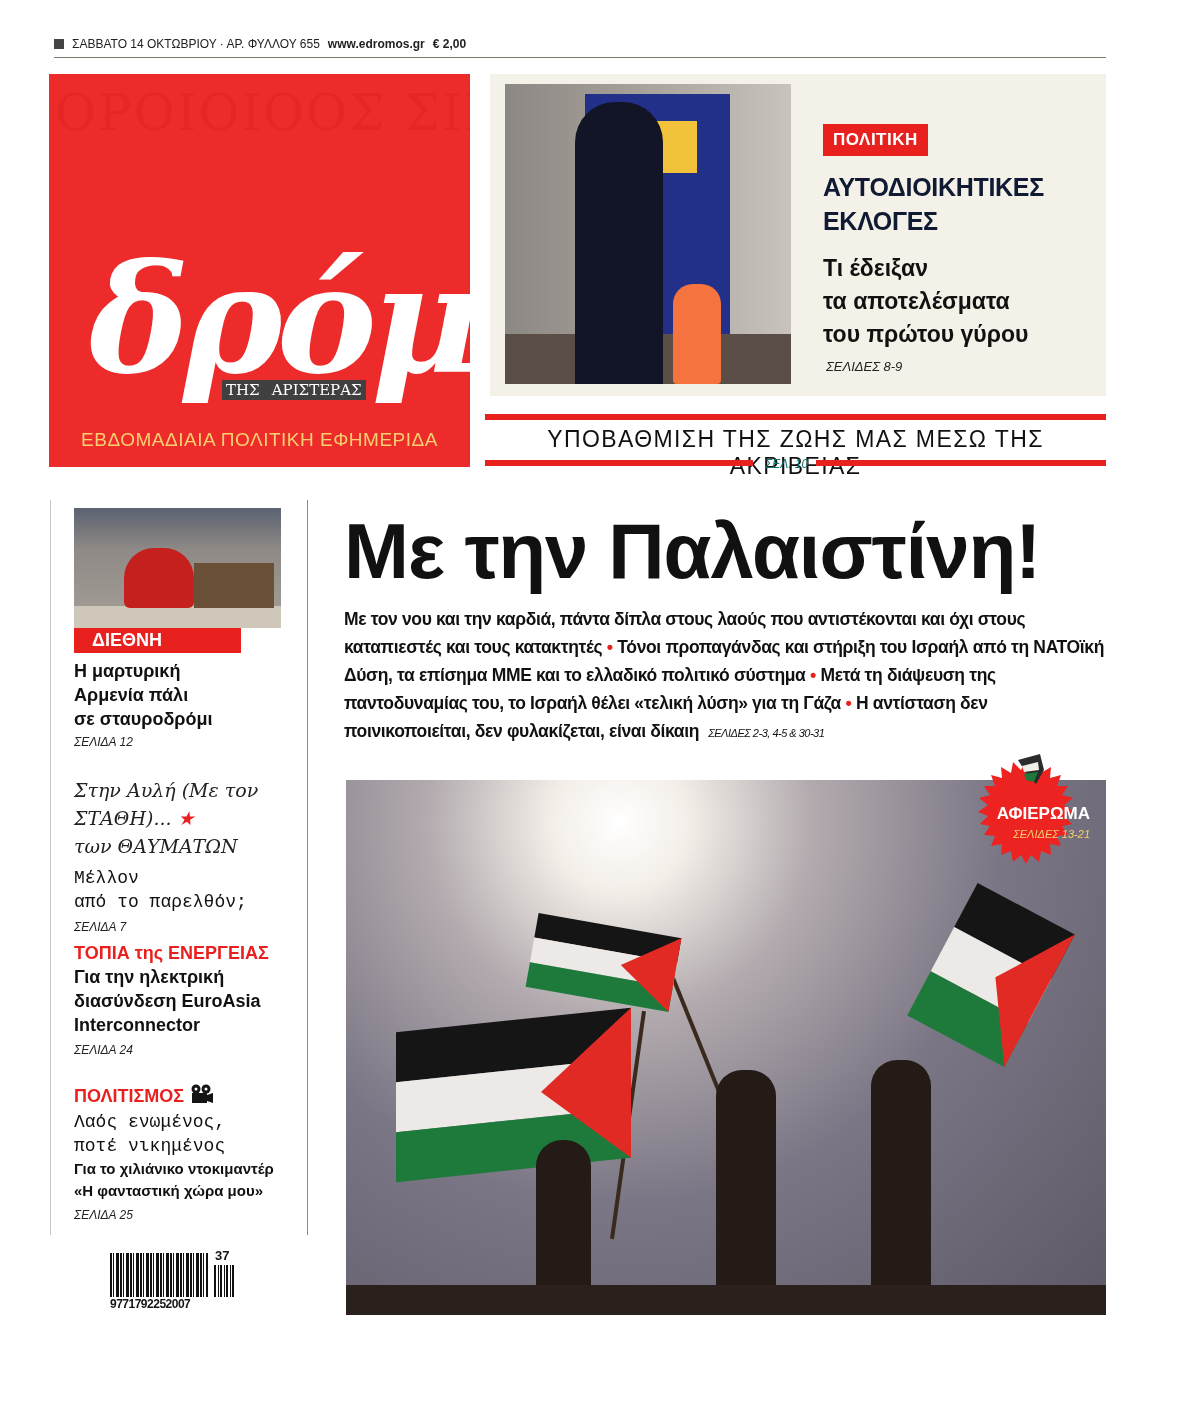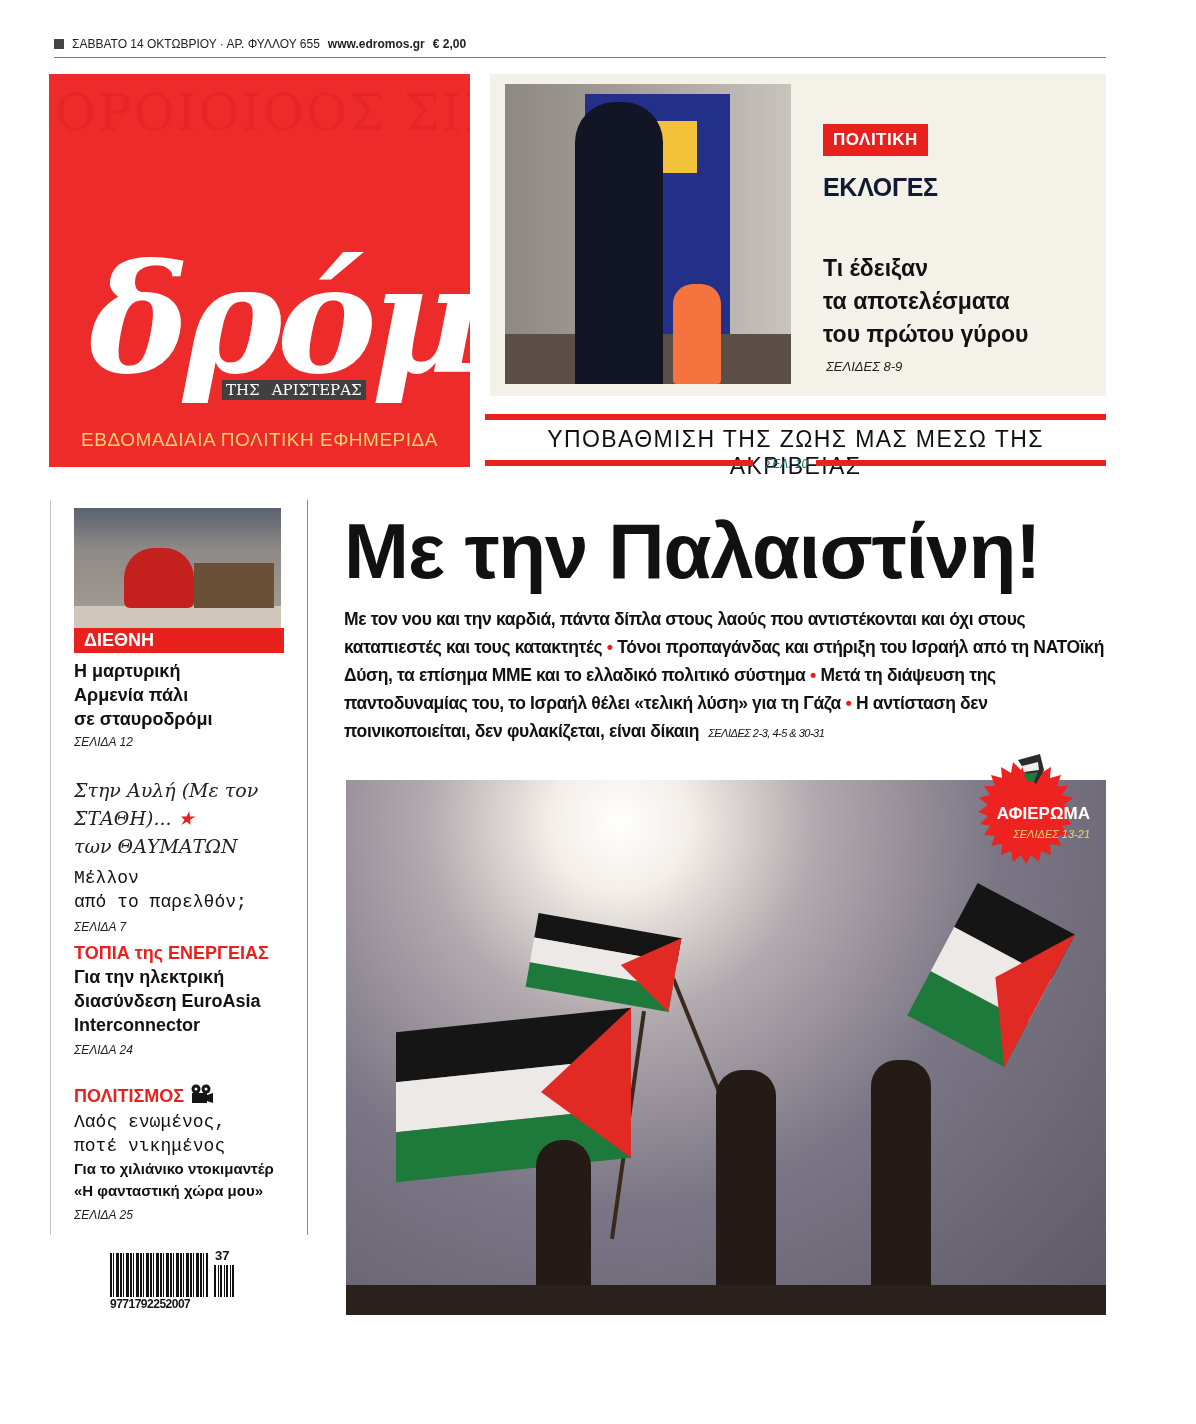--- a/index.html
+++ b/index.html
@@ -42,21 +42,21 @@
   .strap-page { left: 765px; top: 457px; font-style: italic; font-size: 12px; color: #0f766e; }
 
   
   .side-rule { left: 307px; top: 500px; width: 1px; height: 735px; background: #8a8a80; }
   .side-left-rule { left: 50px; top: 500px; width: 1px; height: 735px; background: #c8c8c0; }
   .side { left: 74px; width: 215px; }
   .side .thumb { width: 207px; height: 120px; background: linear-gradient(180deg, #5b6272 0%, #8f8a86 35%, #a49f96 100%); position: relative; overflow: hidden; }
   .side .thumb .person { position: absolute; left: 50px; top: 40px; width: 70px; height: 60px; background: #c4201e; border-radius: 30px 30px 6px 6px; }
   .side .thumb .bags { position: absolute; left: 120px; top: 55px; width: 80px; height: 45px; background: #6b5038; }
   .side .thumb .bench { position: absolute; left: 0; bottom: 0; width: 100%; height: 22px; background: #cfc8ba; }
-  .red-label { background: #e8211f; color: #fff; font-weight: 700; font-size: 18px; padding: 2px 10px; width: 210px; }
+  .red-label { background: #e8211f; color: #fff; font-weight: 700; font-size: 18px; padding: 2px 18px; width: 167px; }
   .side h3 { font-size: 18px; line-height: 24px; font-weight: 700; color: #111; }
   .side .pg { font-style: italic; font-size: 12px; color: #222; margin-top: 6px; }
   .cat-red { color: #e8211f; font-weight: 700; font-size: 18px; line-height: 24px; }
   .comic-title { font-family: "DejaVu Serif", serif; font-style: italic; font-size: 19px; line-height: 28px; color: #222; }
   .comic-title .star { color: #e8211f; }
   .side .h3-med { font-weight: 400; font-size: 18px; line-height: 24px; color: #111; font-family: Liberation Mono, monospace; }
   .side .h4 { font-weight: 700; font-size: 15px; line-height: 22px; color: #111; }
 
   
   .barcode { left: 110px; top: 1248px; width: 130px; height: 60px; }
@@ -114,20 +114,21 @@
 <div class="abs story-top">
   <div class="voting-photo">
     <div class="booth"></div>
     <div class="notice"></div>
     <div class="floor"></div>
     <div class="man"></div>
     <div class="child"></div>
   </div>
   <div class="politiki-tag">ΠΟΛΙΤΙΚΗ</div>
   <div class="story-title">
+    <div>ΑΥΤΟΔΙΟΙΚΗΤΙΚΕΣ</div>
     <div>ΕΚΛΟΓΕΣ</div>
   </div>
   <div class="story-sub">
     <div>Τι έδειξαν</div>
     <div>τα αποτελέσματα</div>
     <div>του πρώτου γύρου</div>
   </div>
   <div class="story-pages">ΣΕΛΙΔΕΣ 8-9</div>
 </div>
 

